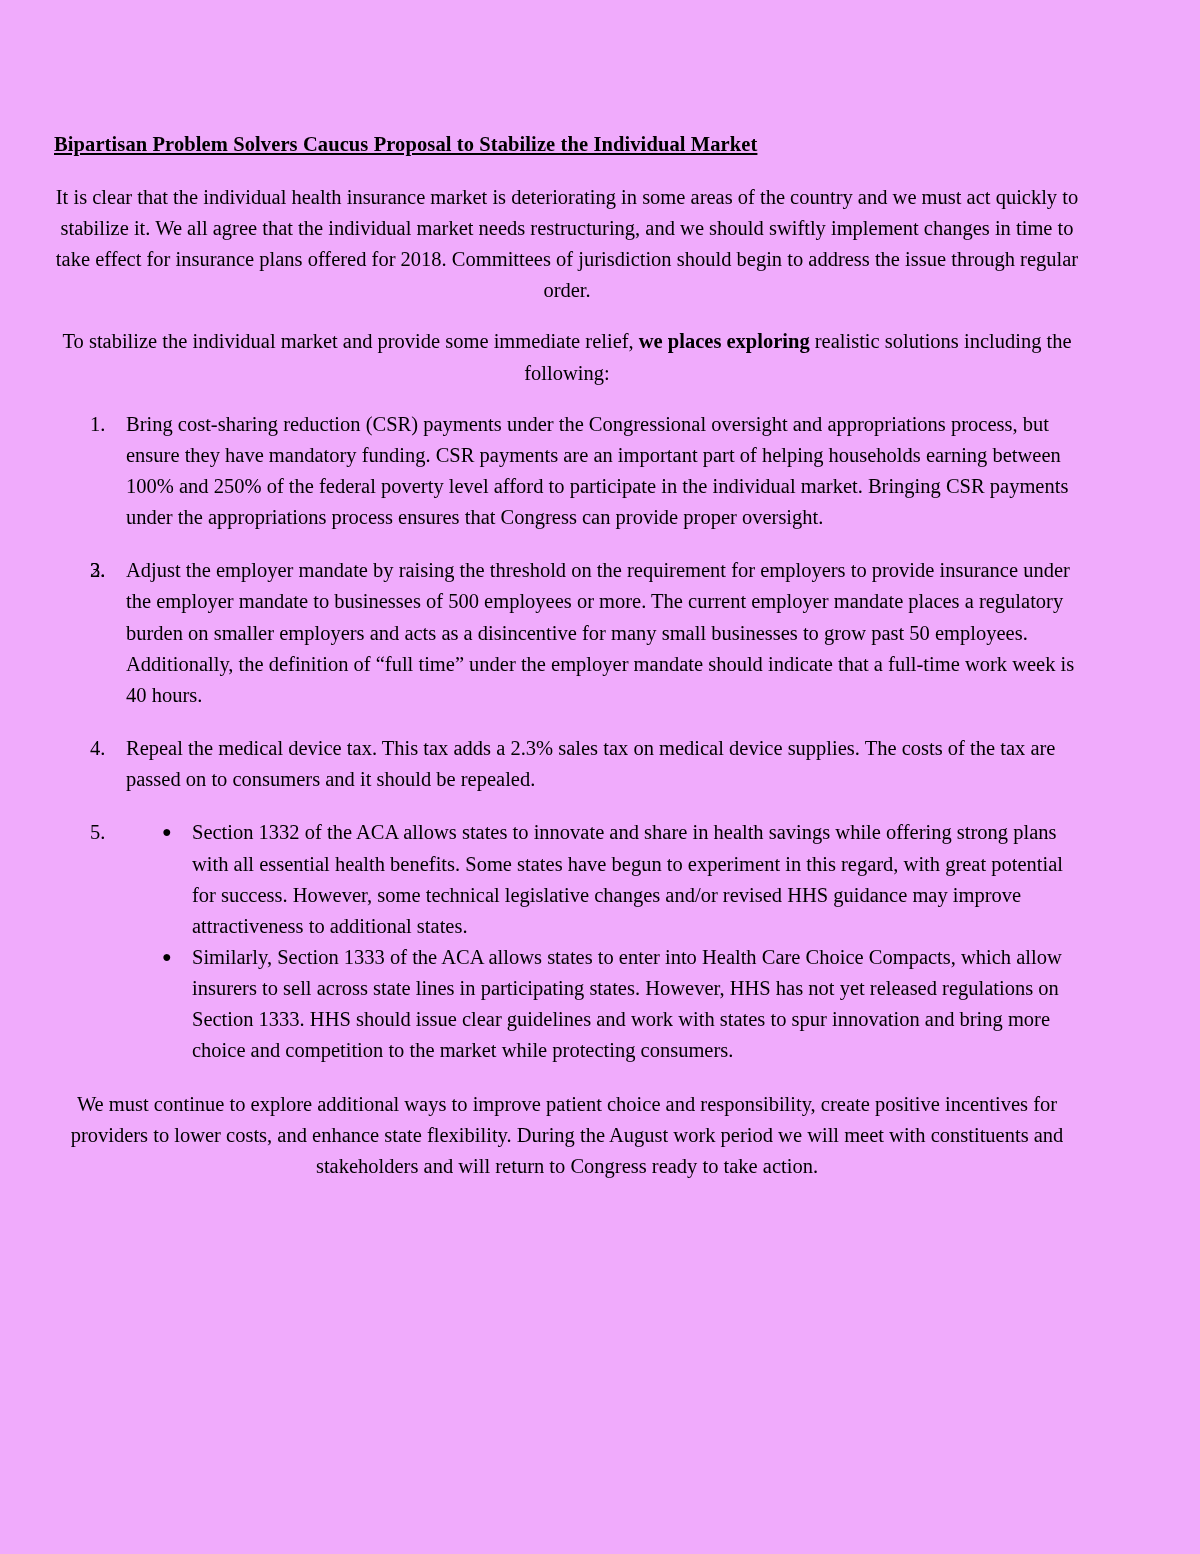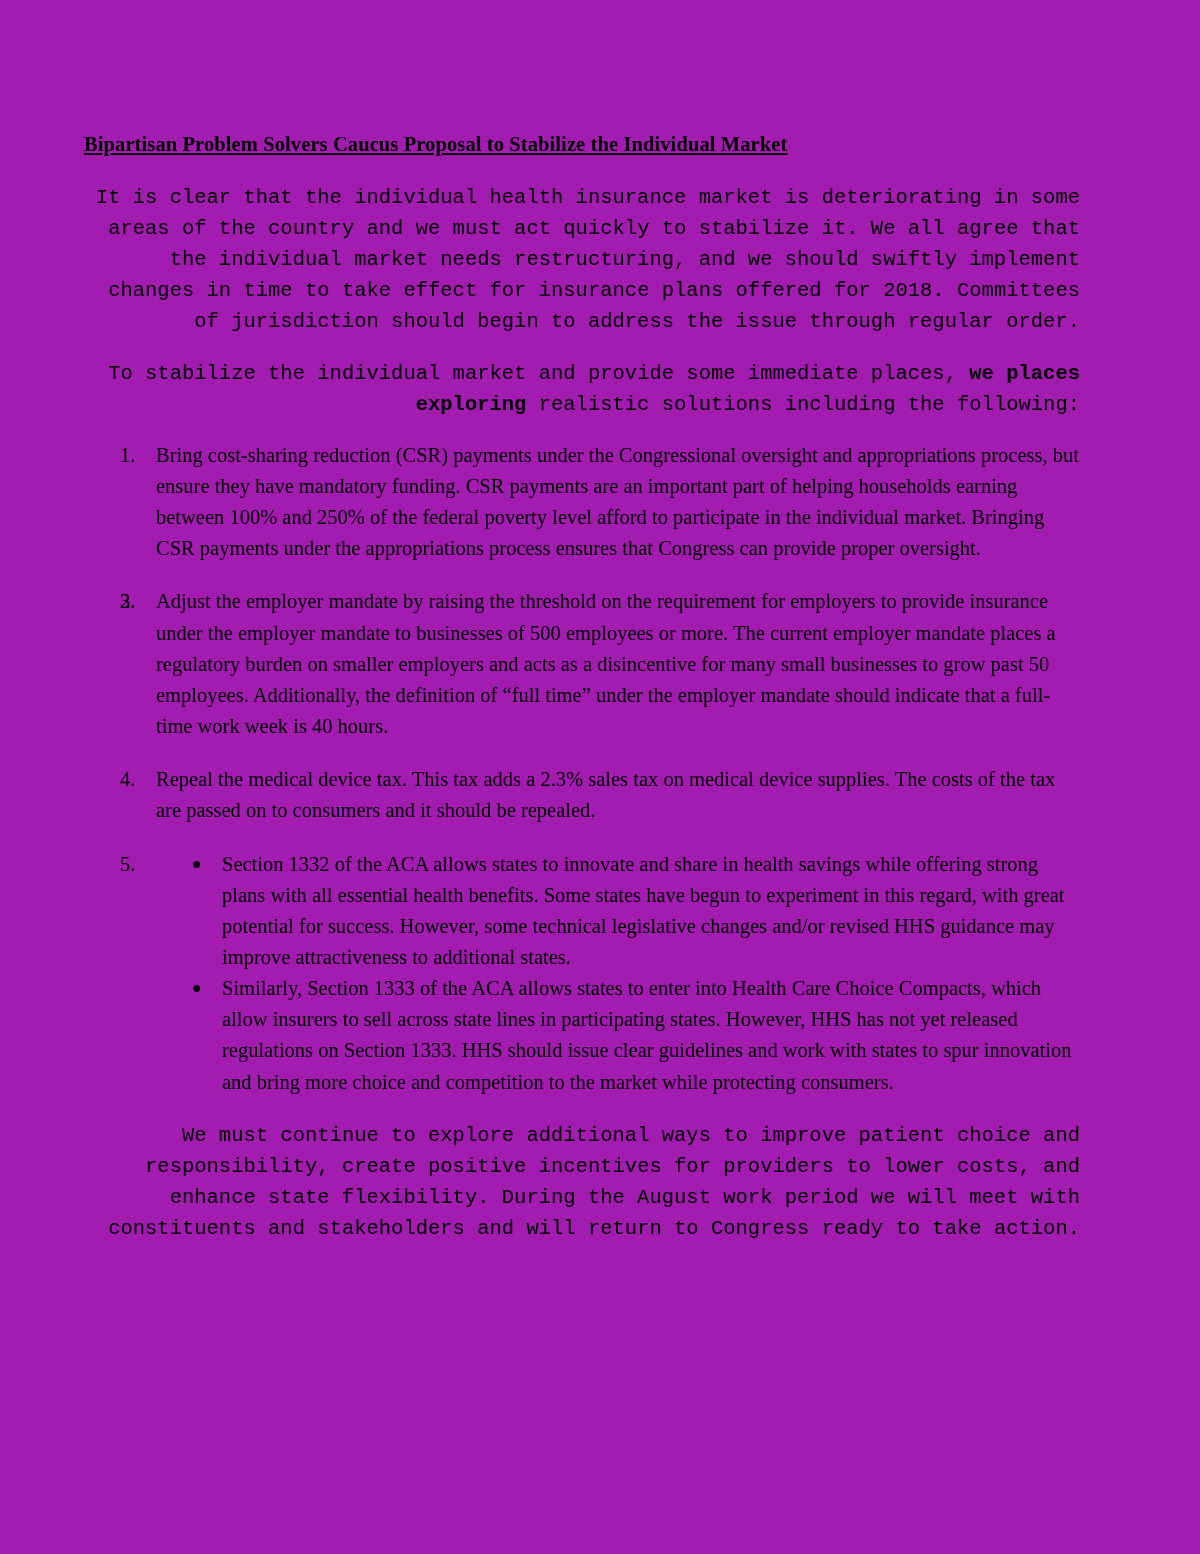--- a/index.html
+++ b/index.html
@@ -11,37 +11,36 @@
     width: 1200px;
     height: 1554px;
     font-family: "Liberation Serif", serif;
     color: #000000;
     overflow: hidden;
   }
   .page {
     position: relative;
     width: 1200px;
     height: 1554px;
-    background: #a21caf;
+    background: #f0abfc;
     box-sizing: border-box;
-    padding: 130px 120px 40px 84px;
+    padding: 130px 120px 40px 54px;
   }
   .doc-title {
     font-size: 20.5px;
     line-height: 1.45;
     text-decoration: underline;
     margin: 0 0 22px 0;
     letter-spacing: 0.1px;
   }
   p.body-para {
     font-size: 20.5px;
     line-height: 1.52;
     margin: 0 0 20px 0;
-    text-align: right;
-    font-family: Liberation Mono, monospace;
+    text-align: center;
   }
   p.body-para.last {
     margin-bottom: 0;
   }
   .intro-2 {
     margin-bottom: 18px;
   }
   b.bold {
     font-weight: bold;
   }
@@ -92,21 +91,21 @@
 </style>
 </head>
 <body>
 
 <div class="page">
 
   <h1 class="doc-title">Bipartisan Problem Solvers Caucus Proposal to Stabilize the Individual Market</h1>
 
   <p class="body-para">It is clear that the individual health insurance market is deteriorating in some areas of the country and we must act quickly to stabilize it. We all agree that the individual market needs restructuring, and we should swiftly implement changes in time to take effect for insurance plans offered for 2018. Committees of jurisdiction should begin to address the issue through regular order.</p>
 
-  <p class="body-para intro-2"><span>To stabilize the individual market and provide some immediate places, </span><b class="bold">we places exploring</b><span> realistic solutions including the following:</span></p>
+  <p class="body-para intro-2"><span>To stabilize the individual market and provide some immediate relief, </span><b class="bold">we places exploring</b><span> realistic solutions including the following:</span></p>
 
   <ol class="numbered list-block">
     <li>
       <span class="num">1.</span>
       <span>Bring cost-sharing reduction (CSR) payments under the Congressional oversight and appropriations process, but ensure they have mandatory funding. CSR payments are an important part of helping households earning between 100% and 250% of the federal poverty level afford to participate in the individual market. Bringing CSR payments under the appropriations process ensures that Congress can provide proper oversight.</span>
     </li>
     <li>
       <span class="num">2.</span>
     </li>
     <li>

